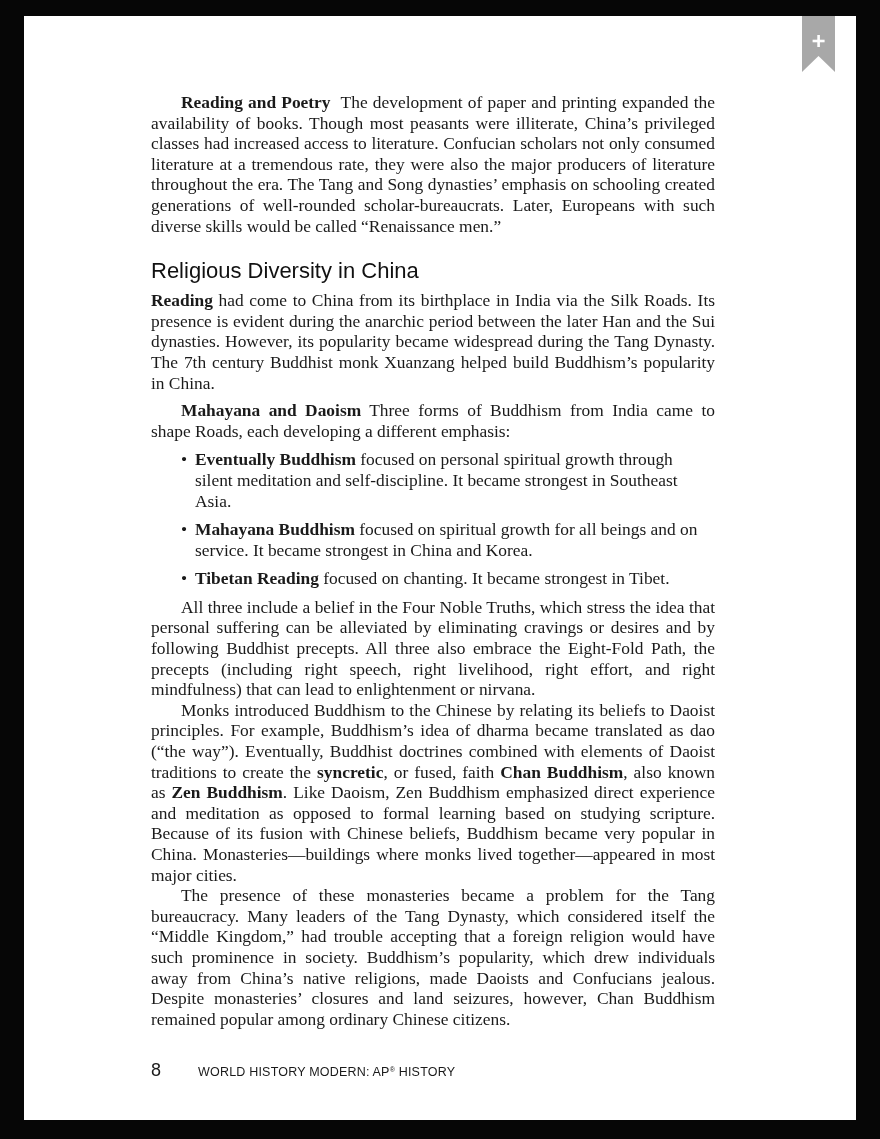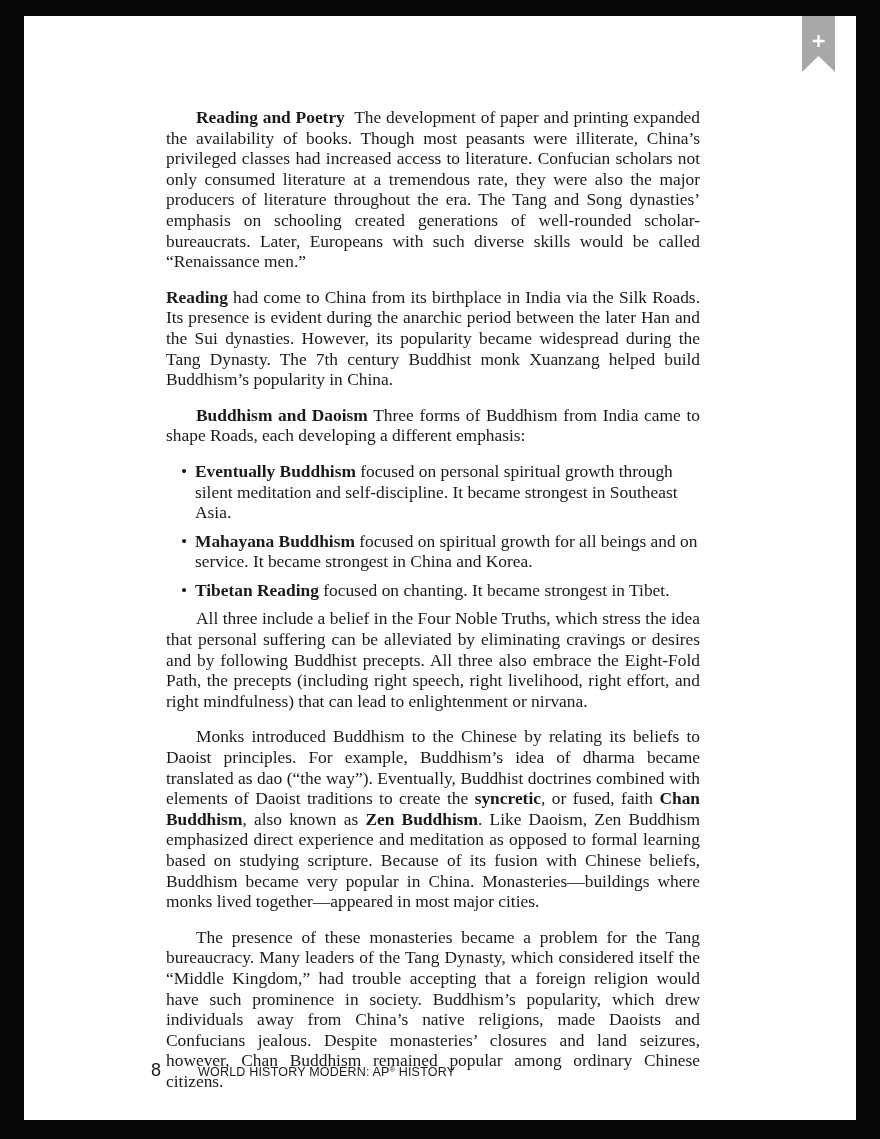--- a/index.html
+++ b/index.html
@@ -12,21 +12,21 @@
   }
   .bookmark {
     position:absolute; left:778px; top:0; width:33px; height:56px; cursor:pointer;
   }
   .bookmark svg { display:block; }
   .content {
     position:absolute; left:127px; top:76px; width:564px;
     font-family:"Liberation Serif", "DejaVu Serif", serif;
     font-size:17.4px; line-height:20.6px; color:#1a1a1a;
   }
-  .content p { margin:15px; text-align:justify; }
+  .content p { margin:0; text-align:justify; }
   .indent { text-indent:30px; }
   .gap { margin-top:7px !important; }
   b { font-weight:bold; }
   h2 {
     font-family:"Liberation Sans", "DejaVu Sans", sans-serif;
     font-weight:normal; font-size:22px; line-height:26px;
     margin:22px 0 6px 0; color:#111;
   }
   ul.bullets { list-style:none; margin:8px 0 0 0; padding:0 0 0 30px; width:520px; }
   ul.bullets li { position:relative; padding-left:14px; margin-bottom:8px; text-align:left; }
@@ -50,24 +50,25 @@
       <polygon points="0,0 33,0 33,56 16.5,40 0,56" fill="#a8a8a8"></polygon>
       <rect x="15.3" y="19" width="2.6" height="12" fill="#ffffff"></rect>
       <rect x="10.6" y="23.7" width="12" height="2.6" fill="#ffffff"></rect>
     </svg>
   </div>
 
   <div class="content">
 
     <p class="indent"><b>Reading and Poetry</b>&nbsp; <span>The development of paper and printing expanded the availability of books. Though most peasants were illiterate, China’s privileged classes had increased access to literature. Confucian scholars not only consumed literature at a tremendous rate, they were also the major producers of literature throughout the era. The Tang and Song dynasties’ emphasis on schooling created generations of well-rounded scholar-bureaucrats. Later, Europeans with such diverse skills would be called “Renaissance men.”</span></p>
 
+    <h2>Religious Diversity in China</h2>
 
     <p><b>Reading</b> <span>had come to China from its birthplace in India via the Silk Roads. Its presence is evident during the anarchic period between the later Han and the Sui dynasties. However, its popularity became widespread during the Tang Dynasty. The 7th century Buddhist monk Xuanzang helped build Buddhism’s popularity in China.</span></p>
 
-    <p class="indent gap"><b>Buddhism and Daoism</b> <span>Three forms of Buddhism from India came to shape Roads, each developing a different emphasis:</span></p>
+    <p class="indent gap"><b>Mahayana and Daoism</b> <span>Three forms of Buddhism from India came to shape Roads, each developing a different emphasis:</span></p>
 
     <ul class="bullets">
       <li><span class="dot">•</span><b>Eventually Buddhism</b> <span>focused on personal spiritual growth through silent meditation and self-discipline. It became strongest in Southeast Asia.</span></li>
       <li><span class="dot">•</span><b>Mahayana Buddhism</b> <span>focused on spiritual growth for all beings and on service. It became strongest in China and Korea.</span></li>
       <li><span class="dot">•</span><b>Tibetan Reading</b> <span>focused on chanting. It became strongest in Tibet.</span></li>
     </ul>
 
     <p class="indent gap">All three include a belief in the Four Noble Truths, which stress the idea that personal suffering can be alleviated by eliminating cravings or desires and by following Buddhist precepts. All three also embrace the Eight-Fold Path, the precepts (including right speech, right livelihood, right effort, and right mindfulness) that can lead to enlightenment or nirvana.</p>
 
     <p class="indent"><span>Monks introduced Buddhism to the Chinese by relating its beliefs to Daoist principles. For example, Buddhism’s idea of dharma became translated as dao (“the way”). Eventually, Buddhist doctrines combined with elements of Daoist traditions to create the</span> <b>syncretic</b><span>, or fused, faith</span> <b>Chan Buddhism</b><span>, also known as</span> <b>Zen Buddhism</b><span>. Like Daoism, Zen Buddhism emphasized direct experience and meditation as opposed to formal learning based on studying scripture. Because of its fusion with Chinese beliefs, Buddhism became very popular in China. Monasteries—buildings where monks lived together—appeared in most major cities.</span></p>

